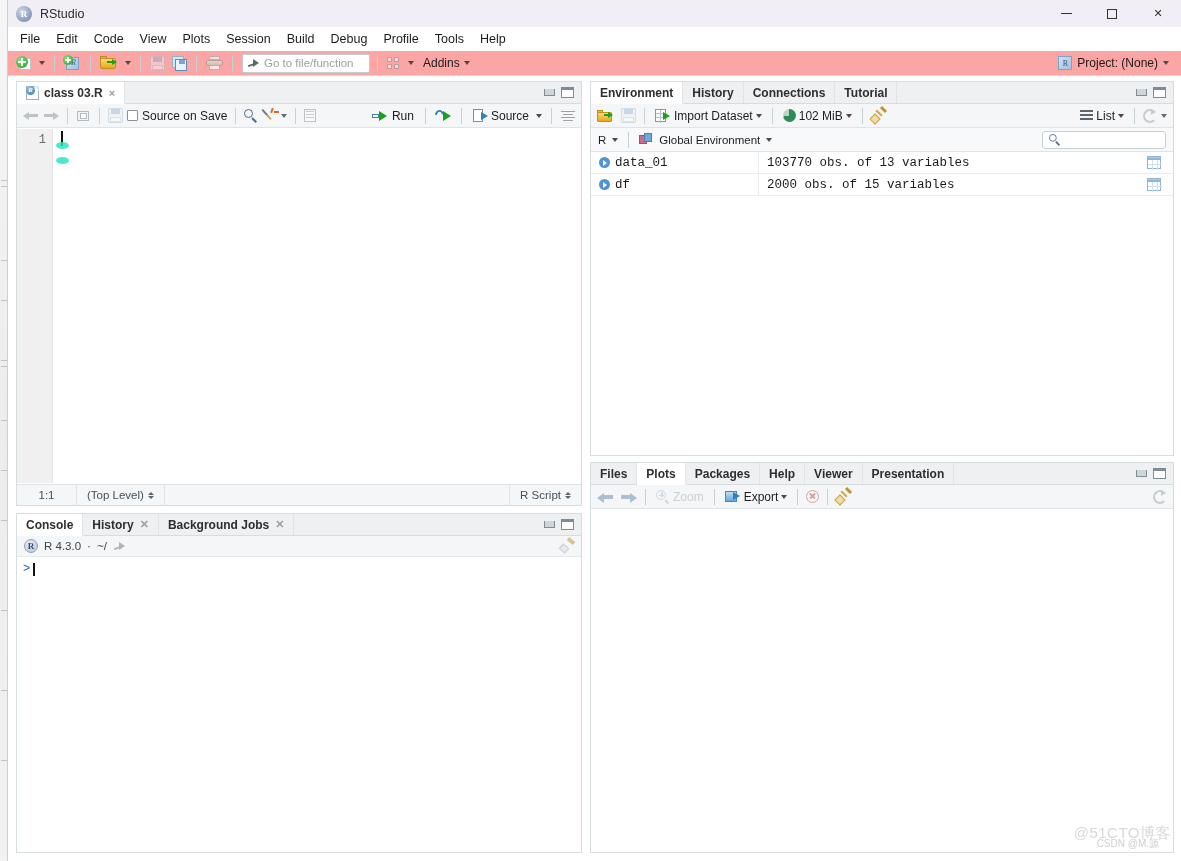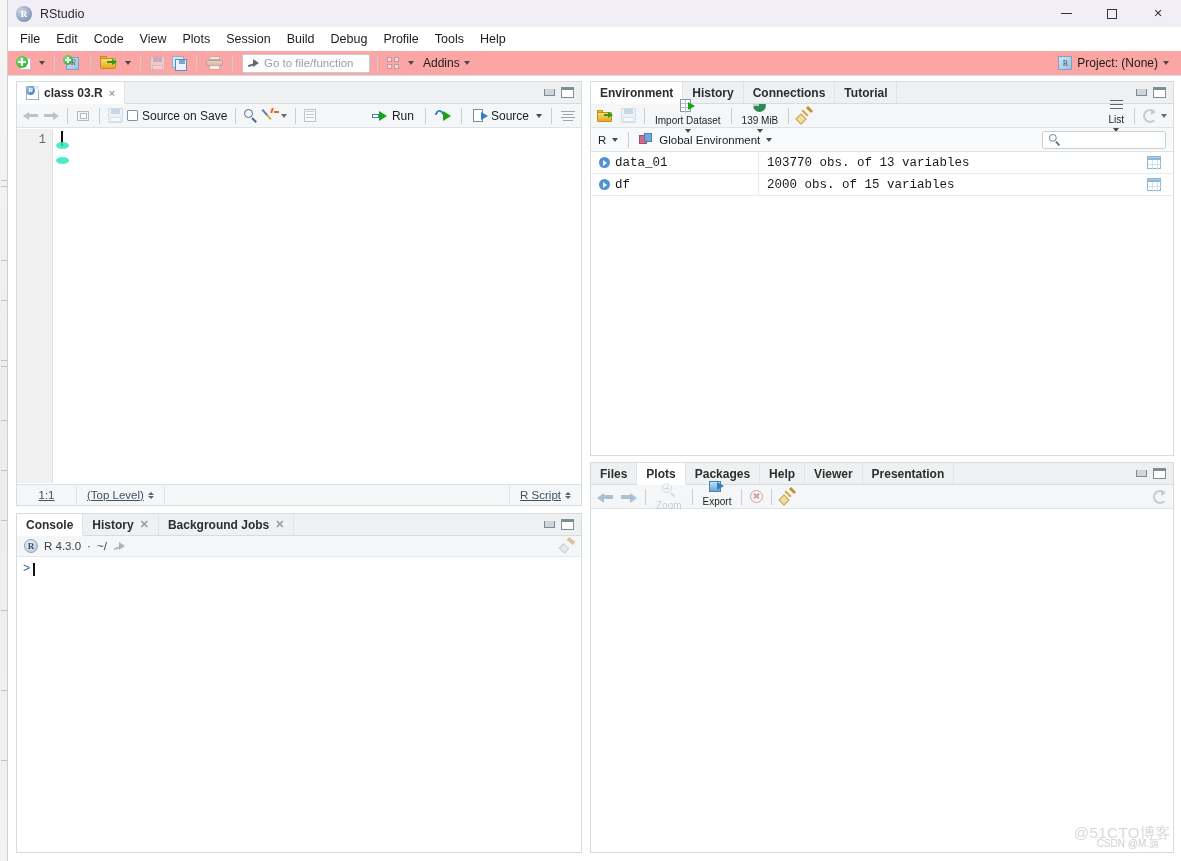--- a/index.html
+++ b/index.html
@@ -208,21 +208,21 @@
 
   .editor-body { position:absolute; left:0; right:0; top:47px; bottom:22px; background:#fff; display:flex; }
   .gutter { width:36px; background:#f0f0f0; border-right:1px solid #e3e3e3; padding-top:3px; }
   .gutter .ln { text-align:right; padding-right:6px; font-family:"Liberation Mono", monospace; font-size:12px; color:#6c6c6c; line-height:16px; }
   .code-area { flex:1; position:relative; padding-top:3px; }
   .caret-line { position:absolute; left:8px; top:2px; width:1.6px; height:15px; background:#111; }
   .blob { position:absolute; left:3px; width:13px; height:7px; border-radius:50%; background:#2ee6c0; opacity:.85; }
 
   .src-status {
     position:absolute; left:0; right:0; bottom:0; height:21px; background:#f4f6f7;
-    border-top:1px solid #dde3e6; display:flex; align-items:center; font-size:11.5px; color:#45505a;text-decoration:underline;
+    border-top:1px solid #dde3e6; display:flex; align-items:center; font-size:11.5px; color:#45505a;
   }
   .src-status .cell { padding:0 10px; border-right:1px solid #dde3e6; height:21px; display:flex; align-items:center; gap:4px;justify-content:center;}
   .src-status .right { margin-left:auto; border-right:none; border-left:1px solid #dde3e6; }
   .updown { display:inline-flex; flex-direction:column; gap:1px; }
   .updown i { width:0;height:0;border-left:3px solid transparent;border-right:3px solid transparent; }
   .updown i:first-child { border-bottom:3.5px solid #5b666e; }
   .updown i:last-child { border-top:3.5px solid #5b666e; }
 
   
   #console-pane { left:16px; top:513px; width:566px; height:340px; }
@@ -237,21 +237,21 @@
   .ic-brush{width:15px;height:14px;position:relative;opacity:.6;}
   .ic-brush .hd{position:absolute;left:8px;top:0;width:8px;height:4px;background:#c9a05a;transform:rotate(40deg);}
   .ic-brush .br{position:absolute;left:1px;top:6px;width:8px;height:7px;background:#dfe4e7;border:1px solid #aeb6bb;transform:rotate(40deg);}
   .console-body { position:absolute; left:0; right:0; top:44px; bottom:0; background:#fff; padding:4px 6px; }
   .prompt-row { display:flex; align-items:center; gap:3px; font-family:"Liberation Mono", monospace; font-size:12px; }
   .prompt-row .gt { color:#2b5fa8; }
   .prompt-caret { width:1.5px; height:13px; background:#111; }
 
   
   #env-pane { left:590px; top:81px; width:584px; height:375px; }
-  .env-toolbar-btn { display:flex; align-items:center; gap:3px; font-size:10px; color:#1d1d1d; padding:1px 2px; border-radius:2px;flex-direction:column; }
+  .env-toolbar-btn { display:flex; align-items:center; gap:3px; font-size:12px; color:#1d1d1d; padding:1px 2px; border-radius:2px; }
   .ic-envopen{width:17px;height:14px;position:relative;}
   .ic-envopen .f{position:absolute;left:0;top:3px;width:15px;height:10px;background:linear-gradient(180deg,#ffd873,#e8a81f);border:1px solid #c08f16;border-radius:1px;}
   .ic-envopen .t{position:absolute;left:0;top:1px;width:6px;height:3px;background:#e8b63a;border:1px solid #c08f16;border-bottom:none;}
   .ic-envopen .a{position:absolute;left:7px;top:3px;width:9px;height:7px;}
   .ic-envopen .a:before{content:"";position:absolute;left:0;top:2px;width:5px;height:2px;background:#1fa01f;}
   .ic-envopen .a:after{content:"";position:absolute;left:4px;top:0;border-left:5px solid #1fa01f;border-top:3px solid transparent;border-bottom:3px solid transparent;}
 
   .ic-import{width:16px;height:13px;position:relative;}
   .ic-import .g{position:absolute;left:0;top:0;width:11px;height:13px;border:1px solid #8a97a1;background:#fff;}
   .ic-import .g i{position:absolute;background:#b8c3cb;}
@@ -646,21 +646,21 @@
               <i style="left:4px;top:0;width:1px;height:13px"></i>
             </i>
           <i class="a"></i>
         </span>
         <span>Import Dataset</span>
         <span class="caret"></span>
       </div>
       <div class="tb-sep"></div>
       <div class="env-toolbar-btn">
         <span class="ic-mem"></span>
-        <span>139 MiB</span>
+        <span>102 MiB</span>
         <span class="caret"></span>
       </div>
       <div class="tb-sep"></div>
       <span class="ic ic-broom">
           <i class="hd"></i>
           <i class="st"></i>
           <i class="br"></i>
         </span>
 
       <div style="margin-left:auto;display:flex;align-items:center;gap:4px;">

